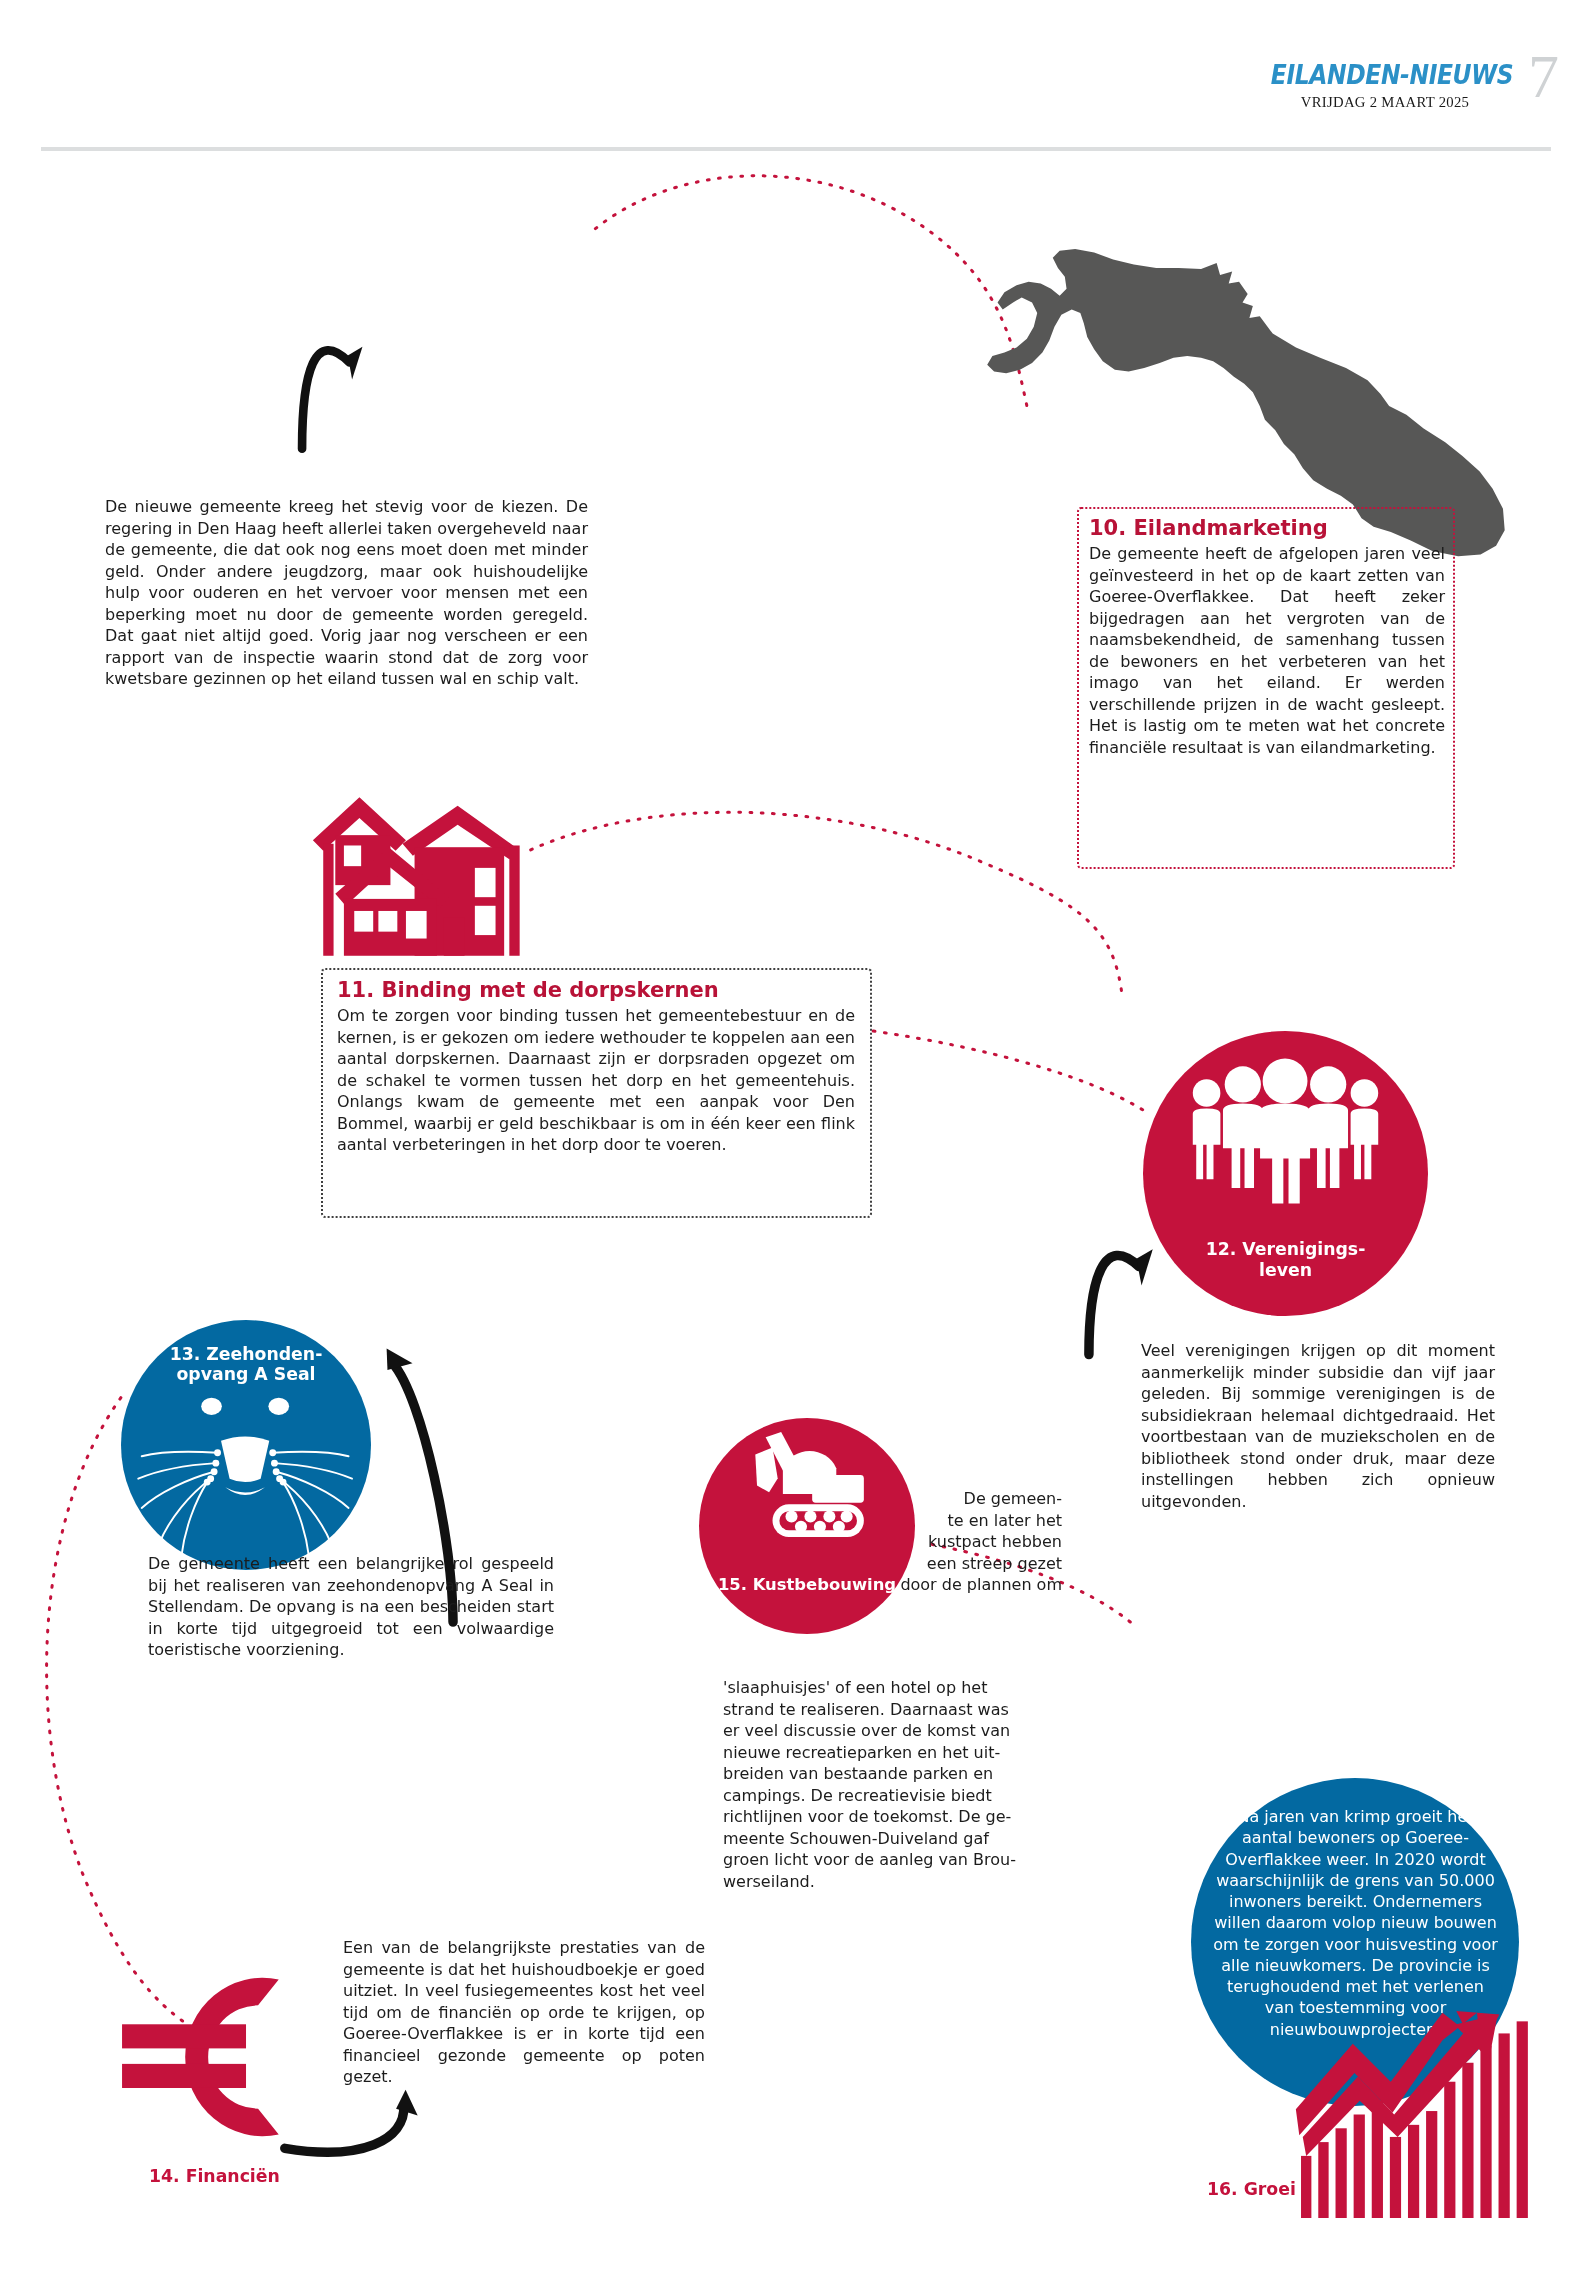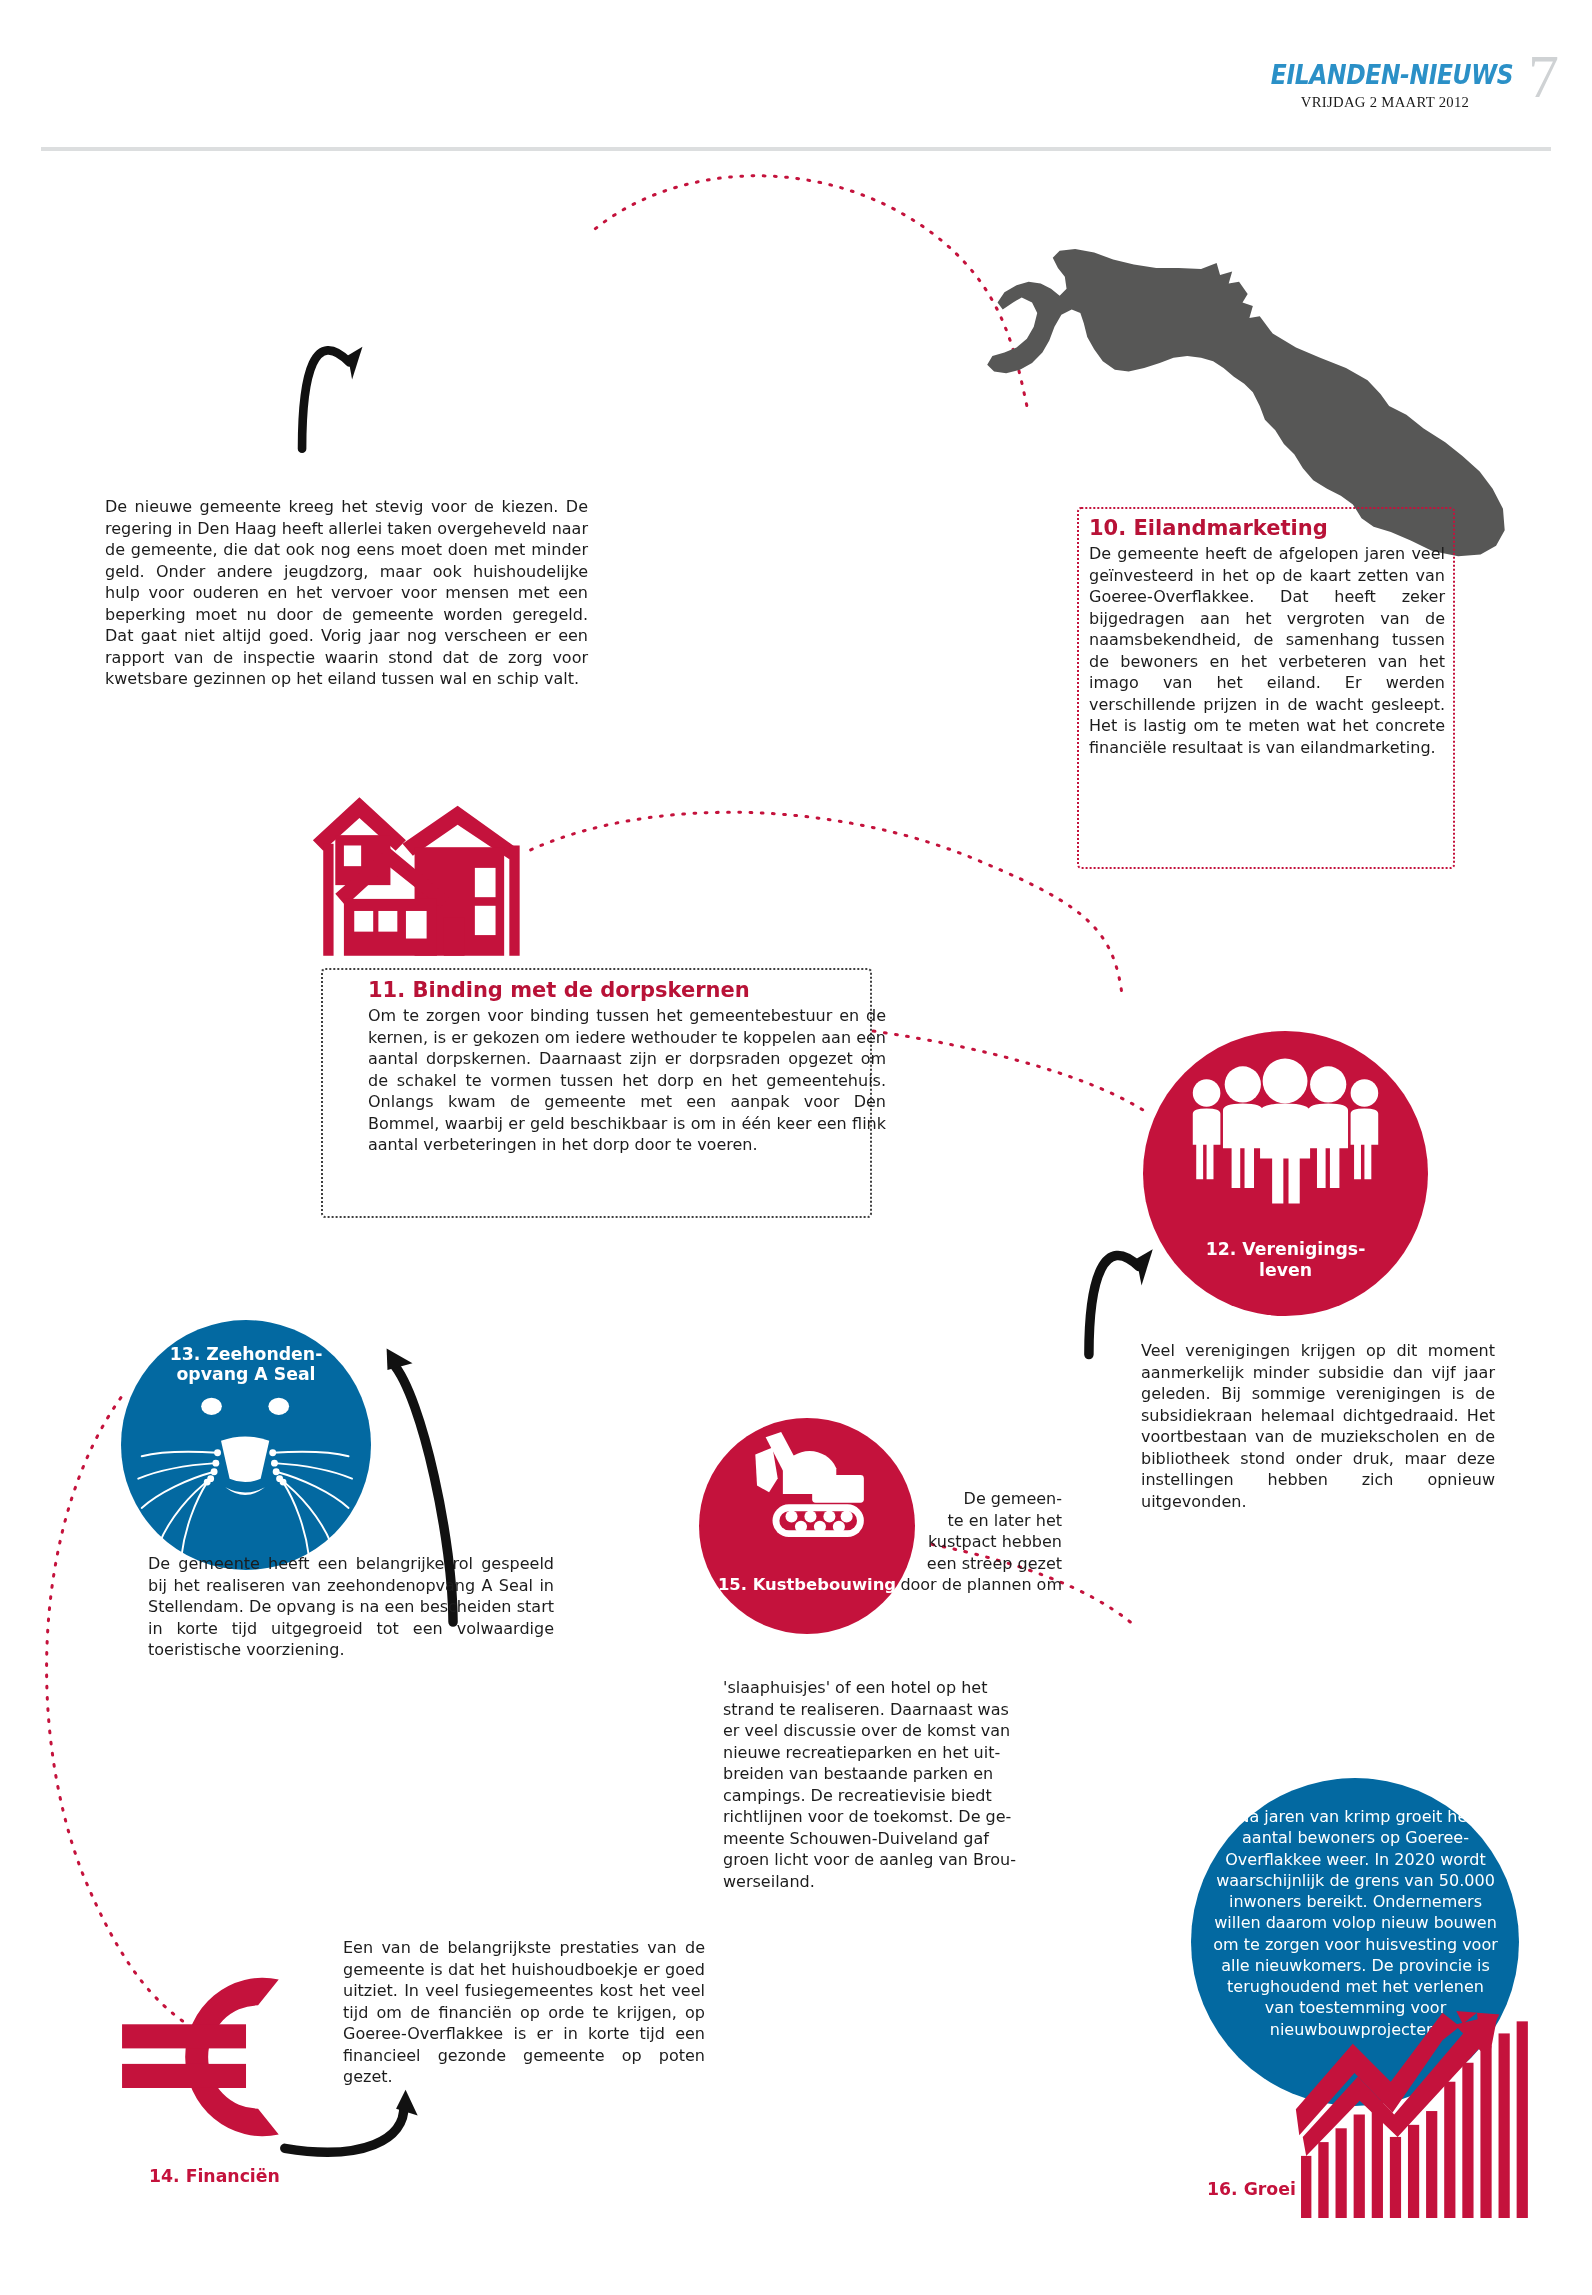--- a/index.html
+++ b/index.html
@@ -93,21 +93,21 @@
   svg { display: block; overflow: visible; }
   .arrow-layer { position: absolute; left: 0; top: 0; width: 1592px; height: 2295px; pointer-events: none; }
 </style>
 </head>
 <body>
 
 <div class="page">
 
   <div class="masthead">
     <div class="masthead-logo">EILANDEN-NIEUWS</div>
-    <div class="masthead-date">VRIJDAG 2 MAART 2012</div>
+    <div class="masthead-date">VRIJDAG 2 MAART 2025</div>
   </div>
   <div class="page-number">7</div>
   <div class="header-rule"></div>
 
   <svg class="arrow-layer" viewBox="0 0 1845 2660" width="1592" height="2295">
 
     <path d="M 690,265 C 790,185 960,180 1080,270 C 1160,330 1175,400 1190,470" fill="none" stroke="#c4123c" stroke-width="3.5" stroke-dasharray="2 11" stroke-linecap="round"></path>
 
     <path d="M 615,985 C 760,920 980,930 1140,1000 C 1260,1050 1290,1080 1300,1150" fill="none" stroke="#c4123c" stroke-width="3.5" stroke-dasharray="2 11" stroke-linecap="round"></path>
 
@@ -184,21 +184,21 @@
       <rect x="44" y="126" width="108" height="66"></rect>
       <rect x="56" y="140" width="22" height="24" fill="#fff"></rect>
       <rect x="84" y="140" width="22" height="24" fill="#fff"></rect>
       <rect x="116" y="140" width="24" height="32" fill="#fff"></rect>
       <rect x="160" y="148" width="24" height="44" fill="#c4123c"></rect>
       <rect x="236" y="64" width="12" height="128"></rect>
     </g>
   </svg>
 
   <div class="dotted-box gray" style="left:321px; top:968px; width:551px; height:250px;"></div>
-  <div class="body-text" style="left:337px; top:976px; width:518px;margin-left:31px;">
+  <div class="body-text" style="left:337px; top:976px; width:518px;">
     <span class="block-title">11. Binding met de dorpskernen</span><span>Om te zorgen voor binding tussen het gemeentebestuur en de kernen, is er gekozen om iedere wethouder te koppelen aan een aantal dorpskernen. Daarnaast zijn er dorpsraden opgezet om de schakel te vormen tussen het dorp en het gemeentehuis. Onlangs kwam de gemeente met een aanpak voor Den Bommel, waarbij er geld beschikbaar is om in één keer een flink aantal verbeteringen in het dorp door te voeren.</span>
   </div>
 
   <div class="circle" style="left:1143px; top:1031px; width:285px; height:285px;">
     <svg width="203" height="138" viewBox="0 0 235 160" style="margin-top:31px;">
       <g fill="#fff">
 
         <circle cx="26" cy="36" r="16"></circle>
         <path d="M10 60 q0 -6 16 -6 q16 0 16 6 v36 h-8 v40 h-8 v-40 h-4 v40 h-8 v-40 h-4z"></path>
 

